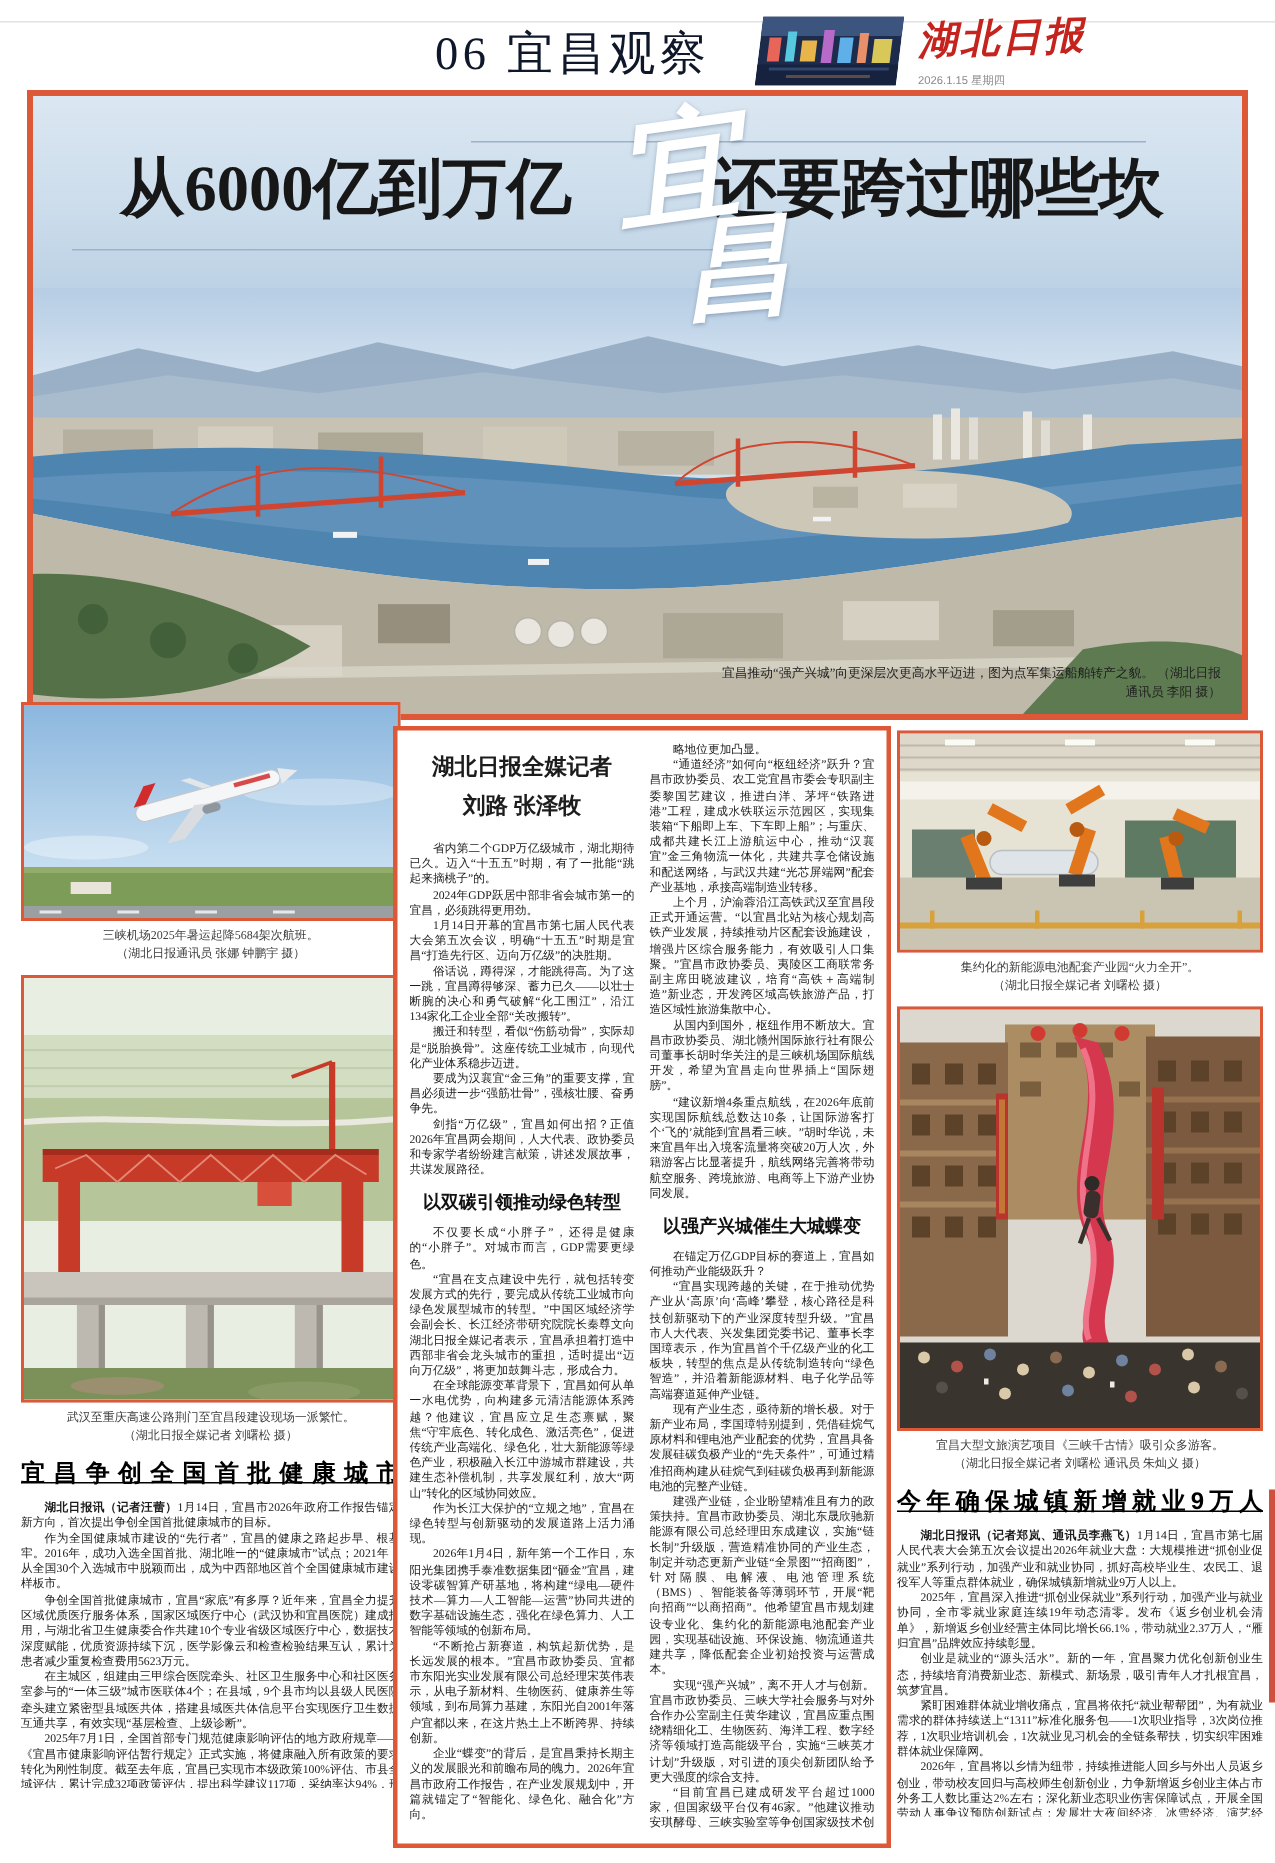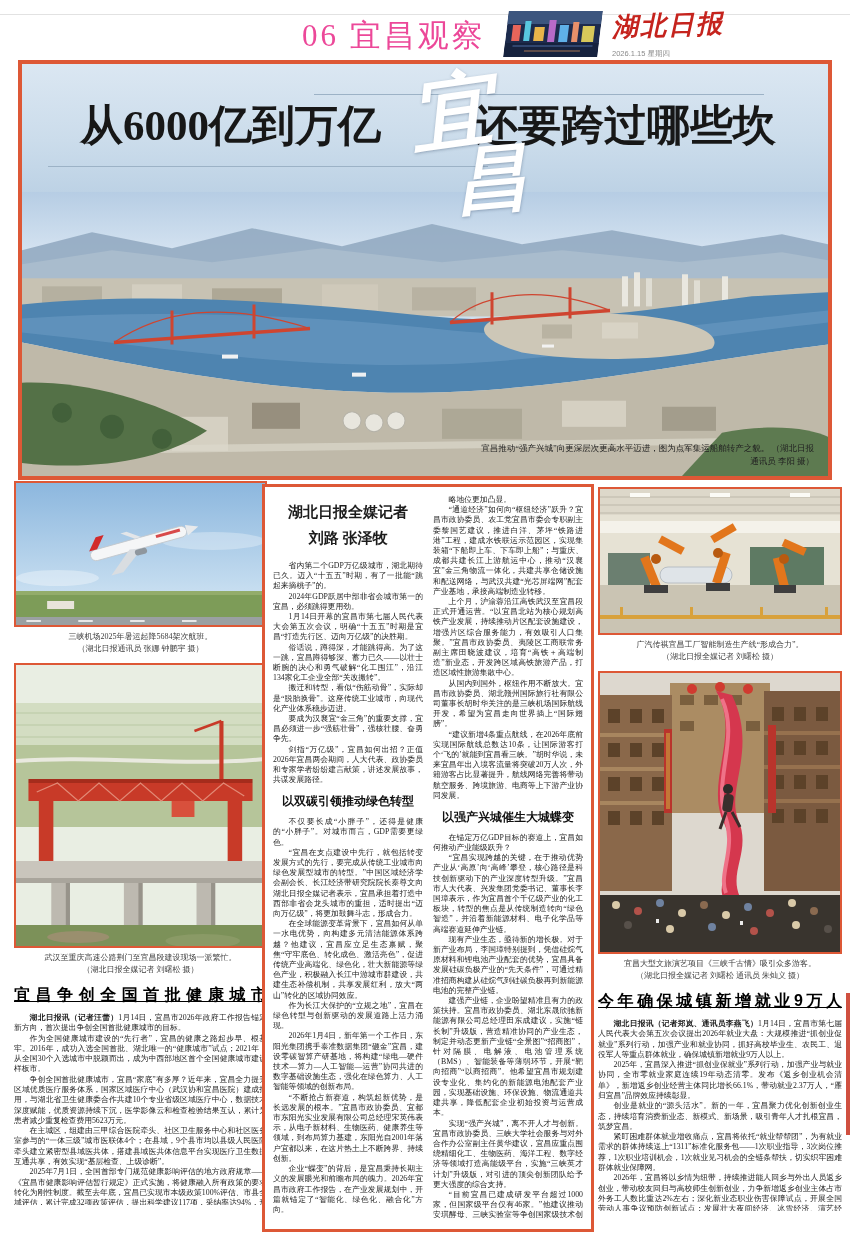--- a/index.html
+++ b/index.html
@@ -3,21 +3,21 @@
 <meta charset="utf-8">
 <title>06 宜昌观察</title>
 <style>
   * { margin:0; padding:0; box-sizing:border-box; }
   html,body { background:#e9e9e9; }
   .page { position:relative; width:850px; height:1242px; margin:0 auto; background:#fff;
           overflow:hidden; font-family:"Liberation Serif","DejaVu Serif",serif; color:#1c1c1c; }
 
   
   .topline { position:absolute; top:14px; left:0; right:0; border-top:1px solid #e2e2e2; }
-  .page-label { position:absolute; left:302px; top:15px; font-size:31px; color:#ec4899;
+  .page-label { position:absolute; left:290px; top:15px; font-size:31px; color:#0f172a;
                 letter-spacing:3px; font-weight:500; white-space:nowrap; }
   .mast-thumb { position:absolute; left:506px; top:11px; width:94px; height:46px;
                 transform:skewX(-7deg); overflow:hidden; }
   .logo-block { position:absolute; left:612px; top:8px; width:210px; }
   .logo { font-size:26px; color:#c5231d; font-weight:700; font-style:italic;
           letter-spacing:2px; transform:rotate(-2deg); display:inline-block; }
   .date-line, .editor-line { font-size:7.5px; color:#8a8a8a; line-height:1.45;
           font-family:"Liberation Sans",sans-serif; }
   .date-line { margin-top:6px; }
 
@@ -37,21 +37,21 @@
   .script-char { display:block; color:#fff; font-weight:700; font-style:italic;
         text-shadow:0 1px 3px rgba(40,60,90,.35); line-height:.95; }
   .script-char.c1 { font-size:82px; transform:rotate(-8deg); }
   .script-char.c2 { font-size:74px; margin-left:44px; margin-top:-6px; transform:rotate(-5deg); }
   .hero-photo { position:absolute; left:0; top:128px; width:806px; height:284px; }
   .hero-photo svg { width:100%; height:100%; display:block; }
   .hero-cap { position:absolute; right:14px; bottom:7px; width:340px; text-align:right;
         font-size:8.5px; line-height:1.6; color:#222; z-index:5; }
 
   
-  .col-left  { position:absolute; left:14px;  top:481px; width:253px; }
+  .col-left  { position:absolute; left:14px;  top:468px; width:253px; }
   .col-right { position:absolute; left:598px; top:487px; width:244px; }
   .photo { border:2px solid #dd5836; display:block; width:100%; background:#cfe0ee; overflow:hidden; }
   .photo svg { width:100%; height:100%; display:block; }
   .ph-a { height:146px; } .ph-b { height:285px; margin-top:4px; }
   .ph-c { height:148px; } .ph-d { height:283px; margin-top:4px; }
   .figcap { font-size:8px; line-height:1.5; color:#3d3d3d; text-align:center; margin:4px 2px 8px; }
   .art-head { font-size:16px; font-weight:700; font-family:"Liberation Sans",sans-serif;
         color:#000000; margin:9px 0 7px; text-align:justify; text-align-last:justify; white-space:nowrap;text-decoration:underline; }
   .art-body { font-size:7.8px; line-height:1.32; text-align:justify; color:#1c1c1c;
         height:192px; overflow:hidden; }
@@ -330,21 +330,21 @@
         <rect x="106" y="94" width="24" height="8" fill="#3e3e3e"></rect>
         <rect x="174" y="96" width="22" height="8" fill="#3e3e3e"></rect>
         <rect y="126" width="240" height="4" fill="#d8a13c"></rect>
         <rect x="20" y="118" width="3" height="12" fill="#d8a13c"></rect>
         <rect x="90" y="118" width="3" height="12" fill="#d8a13c"></rect>
         <rect x="160" y="118" width="3" height="12" fill="#d8a13c"></rect>
         <rect x="225" y="118" width="3" height="12" fill="#d8a13c"></rect>
       </svg>
     </div>
     <div class="figcap">
-      <span>广汽传祺宜昌工厂智能制造生产线“形成合力”。</span><br>
+      <span>集约化的新能源电池配套产业园“火力全开”。</span><br>
       <span>（湖北日报全媒记者 刘曙松 摄）</span>
     </div>
 
     <div class="photo ph-d">
       <svg viewBox="0 0 240 279" preserveAspectRatio="none">
         <rect width="240" height="279" fill="#ddd8cf"></rect>
         <rect x="70" y="10" width="100" height="130" fill="#ab8c63"></rect>
         <rect x="80" y="22" width="14" height="10" fill="#7a5f3e"></rect>
         <rect x="104" y="22" width="14" height="10" fill="#7a5f3e"></rect>
         <rect x="128" y="22" width="14" height="10" fill="#7a5f3e"></rect>

